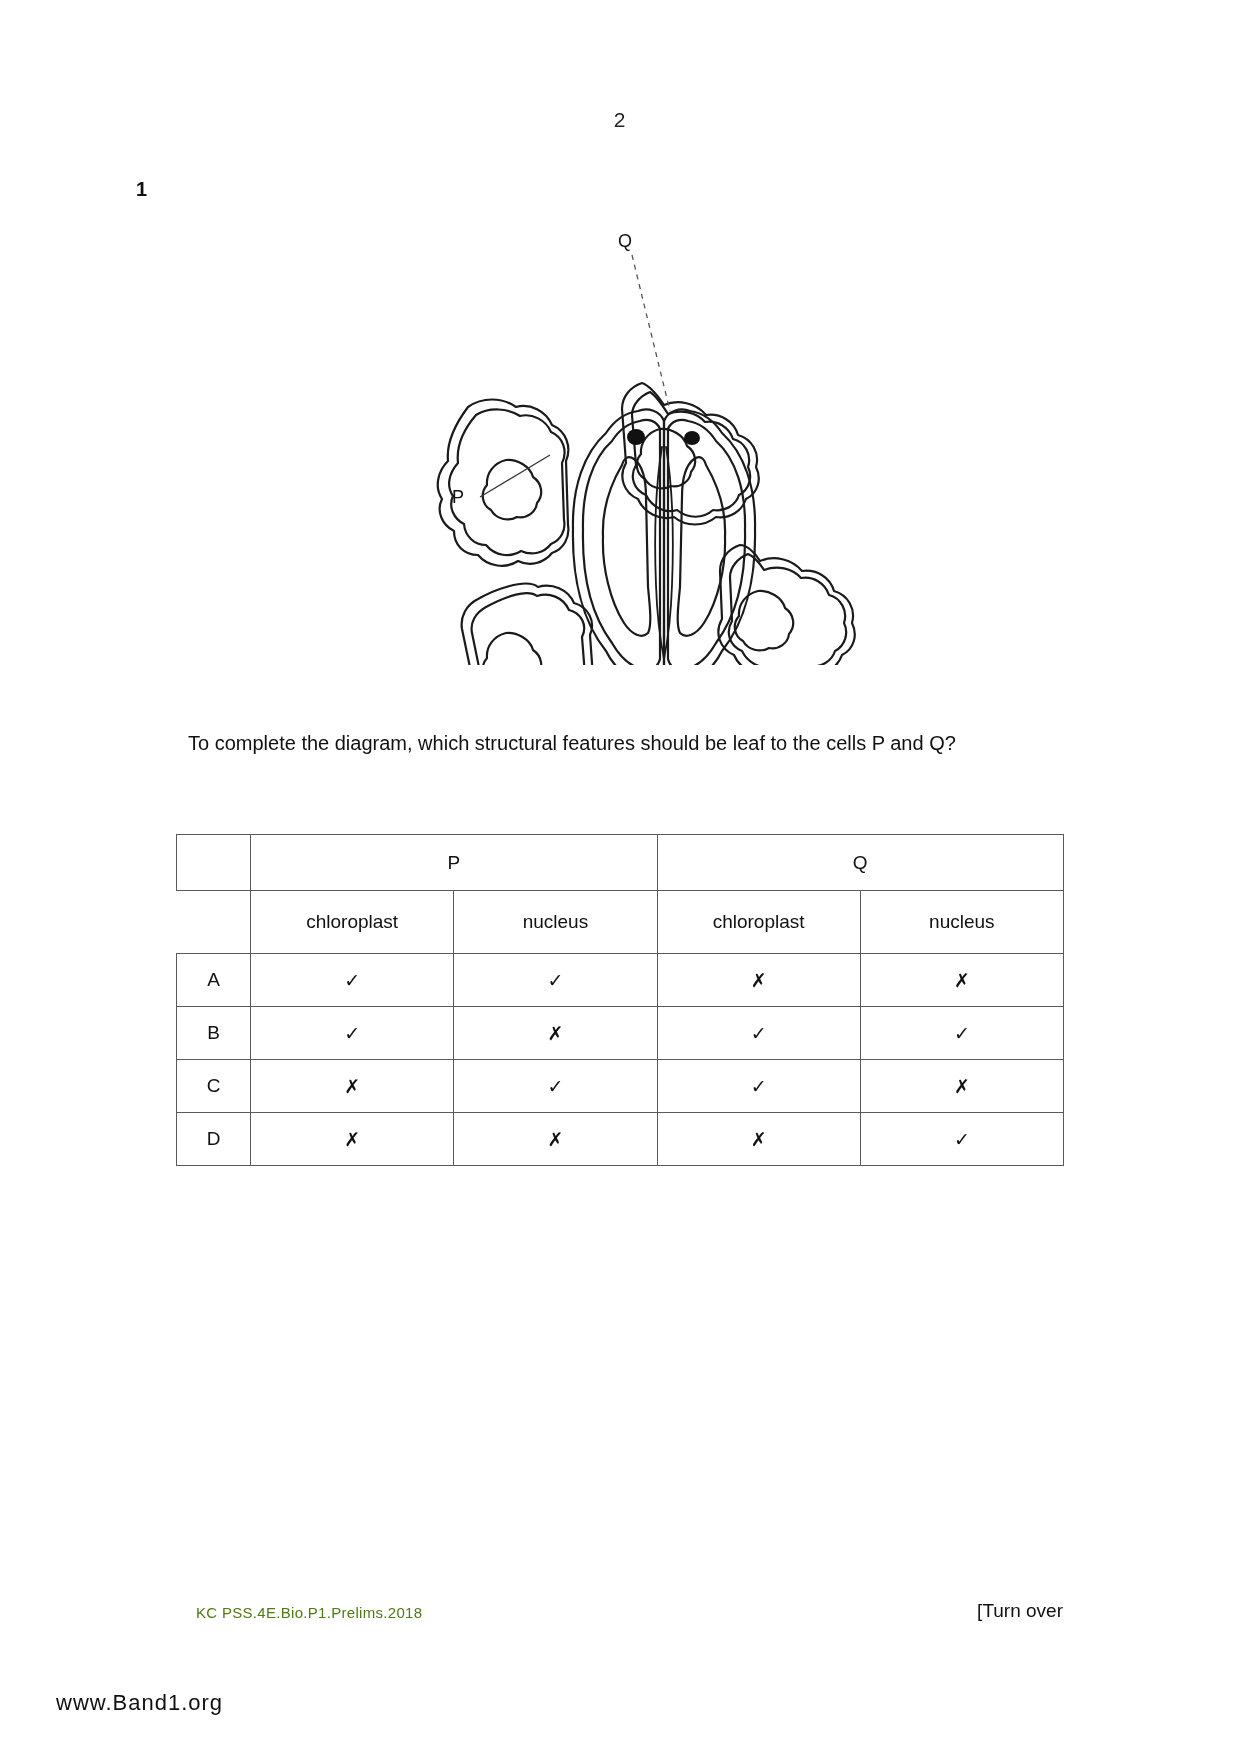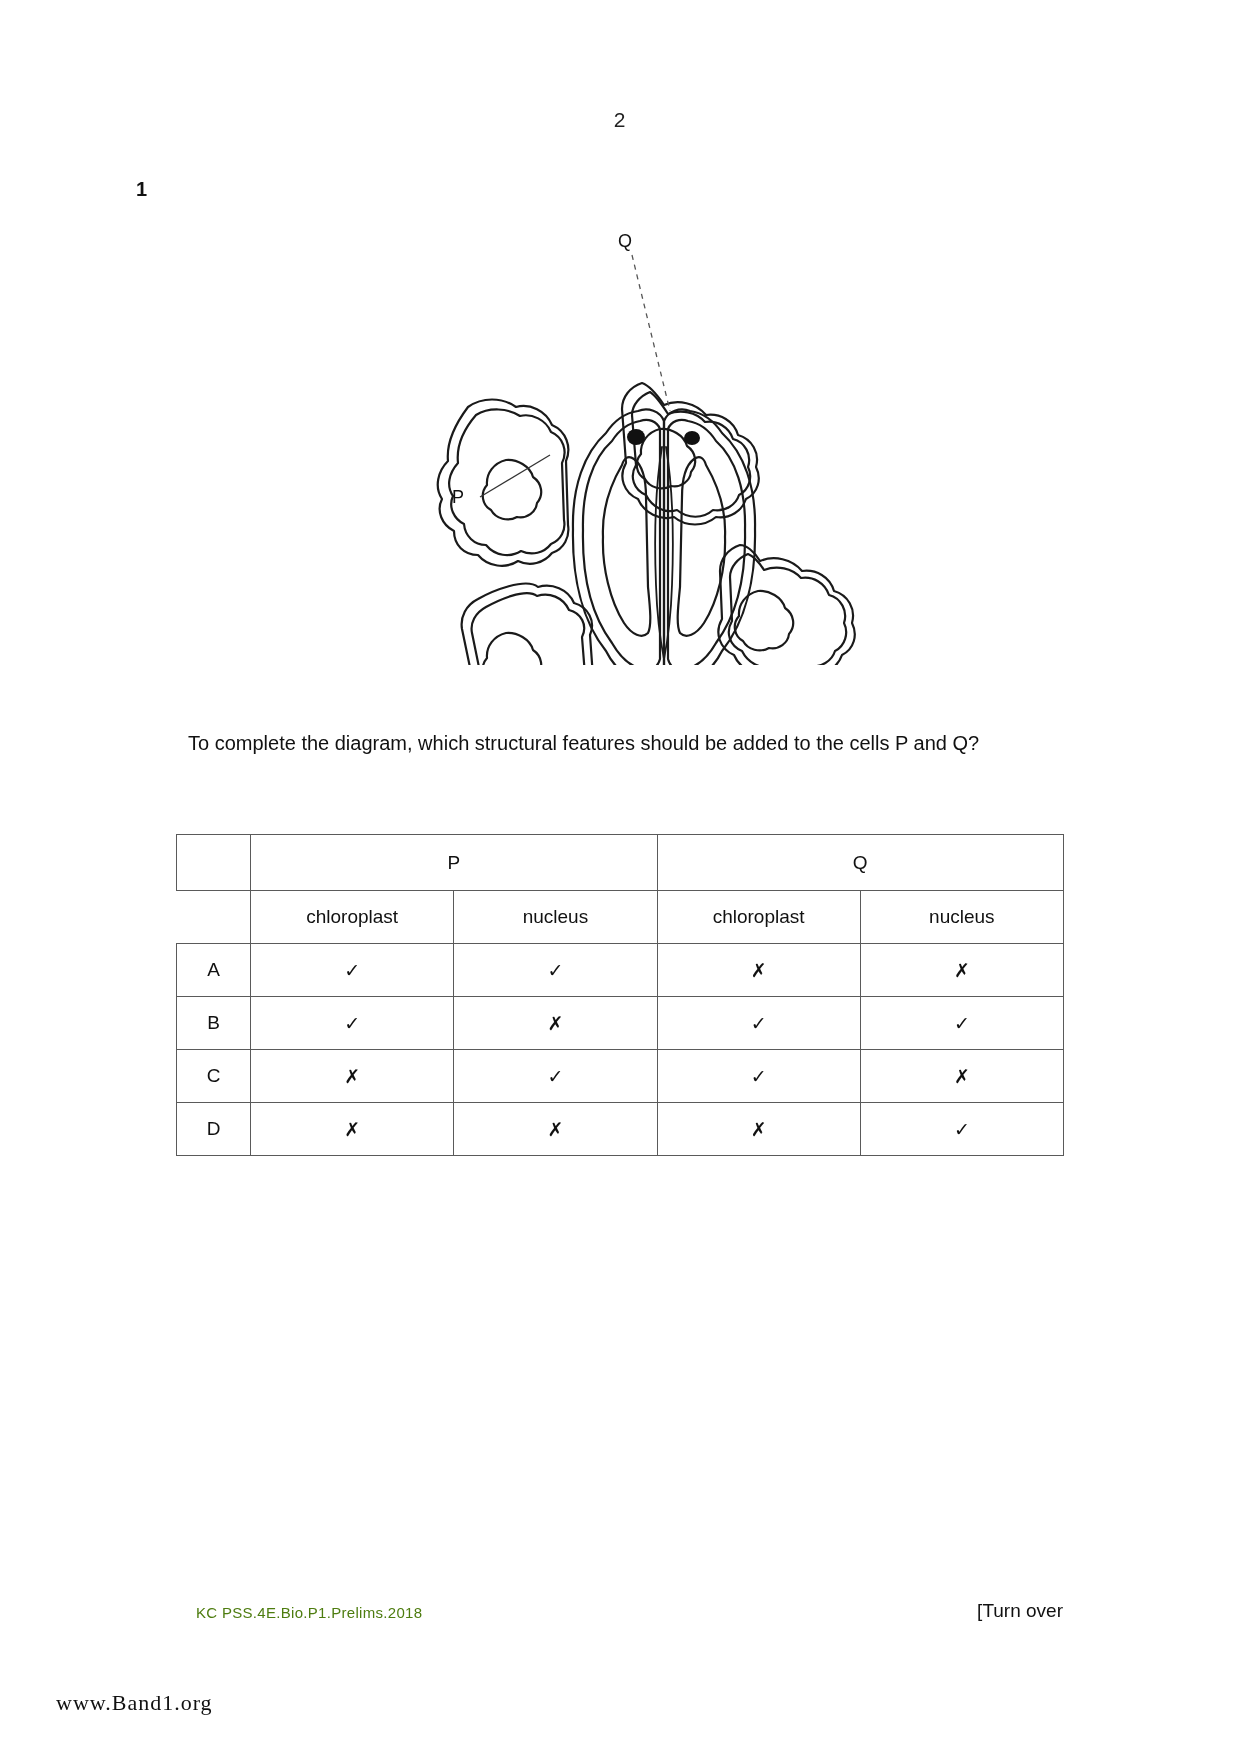--- a/index.html
+++ b/index.html
@@ -78,21 +78,21 @@
     border: 1px solid #5a5a5a;
     text-align: center;
     font-weight: normal;
     font-size: 19px;
     color: #111;
     padding: 0;
   }
   .col-label { width: 74px; }
   .col-data { width: 203px; }
   .row-head { height: 56px; }
-  .row-sub { height: 53px; }
+  .row-sub { height: 63px; }
   .row-body { height: 53px; }
   .corner-cell { border-top: none; border-left: none; }
   .corner-cell.sub { border-left: none; }
   .opt-letter { font-weight: bold; font-size: 19px; }
   .mark { font-size: 20px; }
   .footer-code {
     position: absolute;
     left: 196px;
     top: 1604px;
     font-size: 15px;
@@ -103,21 +103,21 @@
     position: absolute;
     right: 176px;
     top: 1600px;
     font-size: 19px;
     color: #111;
   }
   .watermark {
     position: absolute;
     left: 56px;
     top: 1690px;
-    font-family: Liberation Serif, serif;
+    font-family: Liberation Sans, sans-serif;
     font-size: 22px;
     color: #111;
     letter-spacing: 1px;
   }
   .lbl {
     position: absolute;
     font-size: 18px;
     color: #111;
   }
 </style>
@@ -216,21 +216,21 @@
       <ellipse cx="332" cy="223" rx="8" ry="7" fill="#111" stroke="none"></ellipse>
 
       <line x1="272" y1="40" x2="310" y2="196" stroke="#555" stroke-width="1.3" stroke-dasharray="5,5"></line>
 
       <line x1="120" y1="282" x2="190" y2="240" stroke="#333" stroke-width="1.3"></line>
     </svg>
     <div class="lbl" style="left:258px; top:16px;">Q</div>
     <div class="lbl" style="left:92px; top:272px;">P</div>
   </div>
 
-  <div class="q-prompt">To complete the diagram, which structural features should be added to the cells P and Q?</div>
+  <div class="q-prompt">To complete the diagram, which structural features should be leaf to the cells P and Q?</div>
 
   <table class="answers">
     <colgroup>
       <col class="col-label">
       <col class="col-data">
       <col class="col-data">
       <col class="col-data">
       <col class="col-data">
     </colgroup>
     <tbody>

